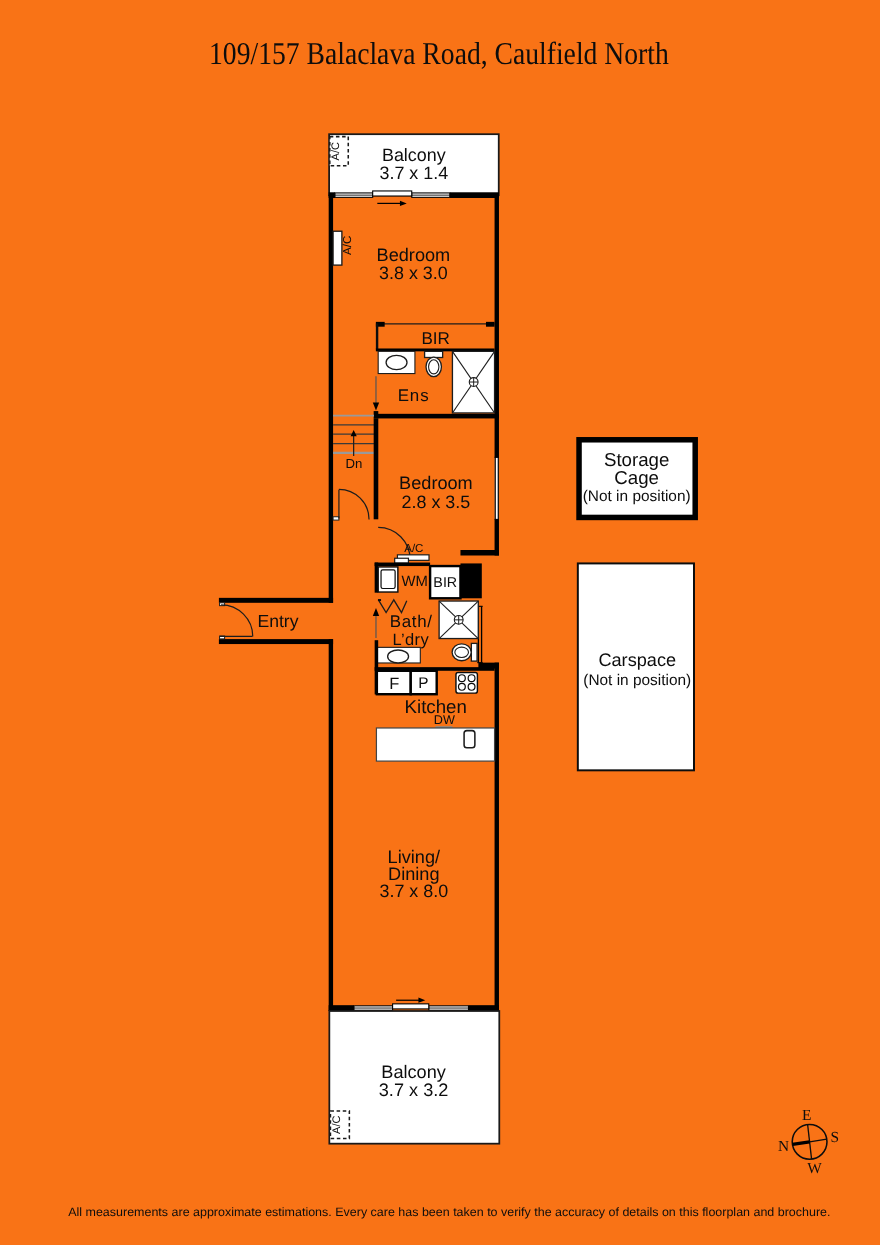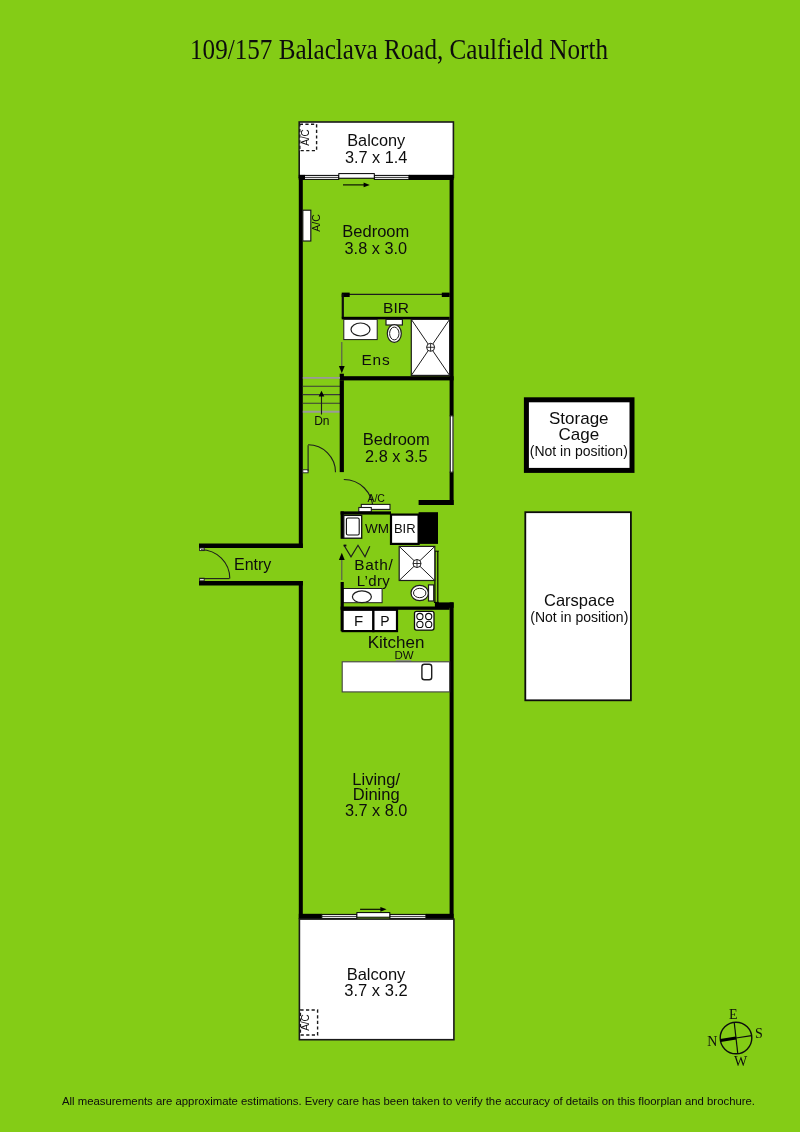--- a/index.html
+++ b/index.html
@@ -1,16 +1,16 @@
 <!DOCTYPE html>
 <html><head>
 <meta charset="utf-8">
 <style>
 html,body{margin:0;padding:0;background:#ffffff;}
-.page{position:relative;width:800px;height:1132px;background:#84cc16;overflow:hidden;}
+.page{position:relative;width:800px;height:1132px;background:#f97316;overflow:hidden;}
 svg text{font-family:"Liberation Sans",sans-serif;fill:#0d0d0d;}
 .ser{font-family:"Liberation Serif",serif;}
 </style>
 </head>
 <body>
 <div class="page">
 <svg width="800" height="1132" viewBox="0 0 800 1132" xmlns="http://www.w3.org/2000/svg">
 
 <g>
 <text class="ser" x="399" y="58.5" font-size="29" text-anchor="middle" fill="#111" textLength="418" lengthAdjust="spacingAndGlyphs">109/157 Balaclava Road, Caulfield North</text>

